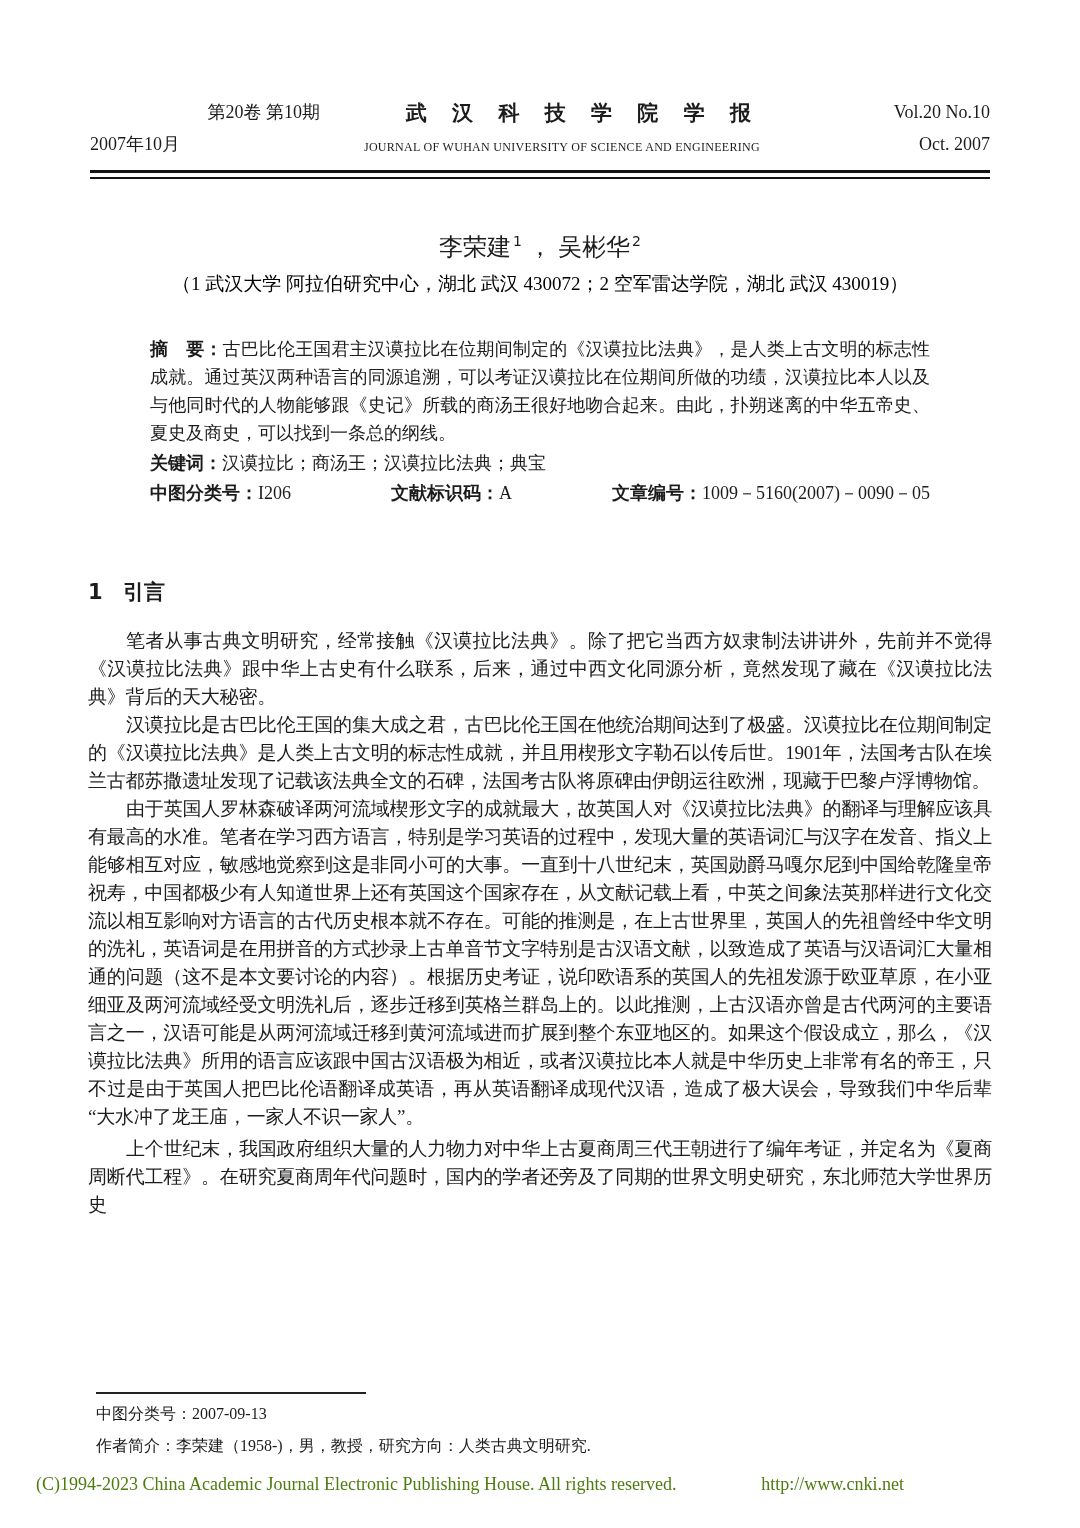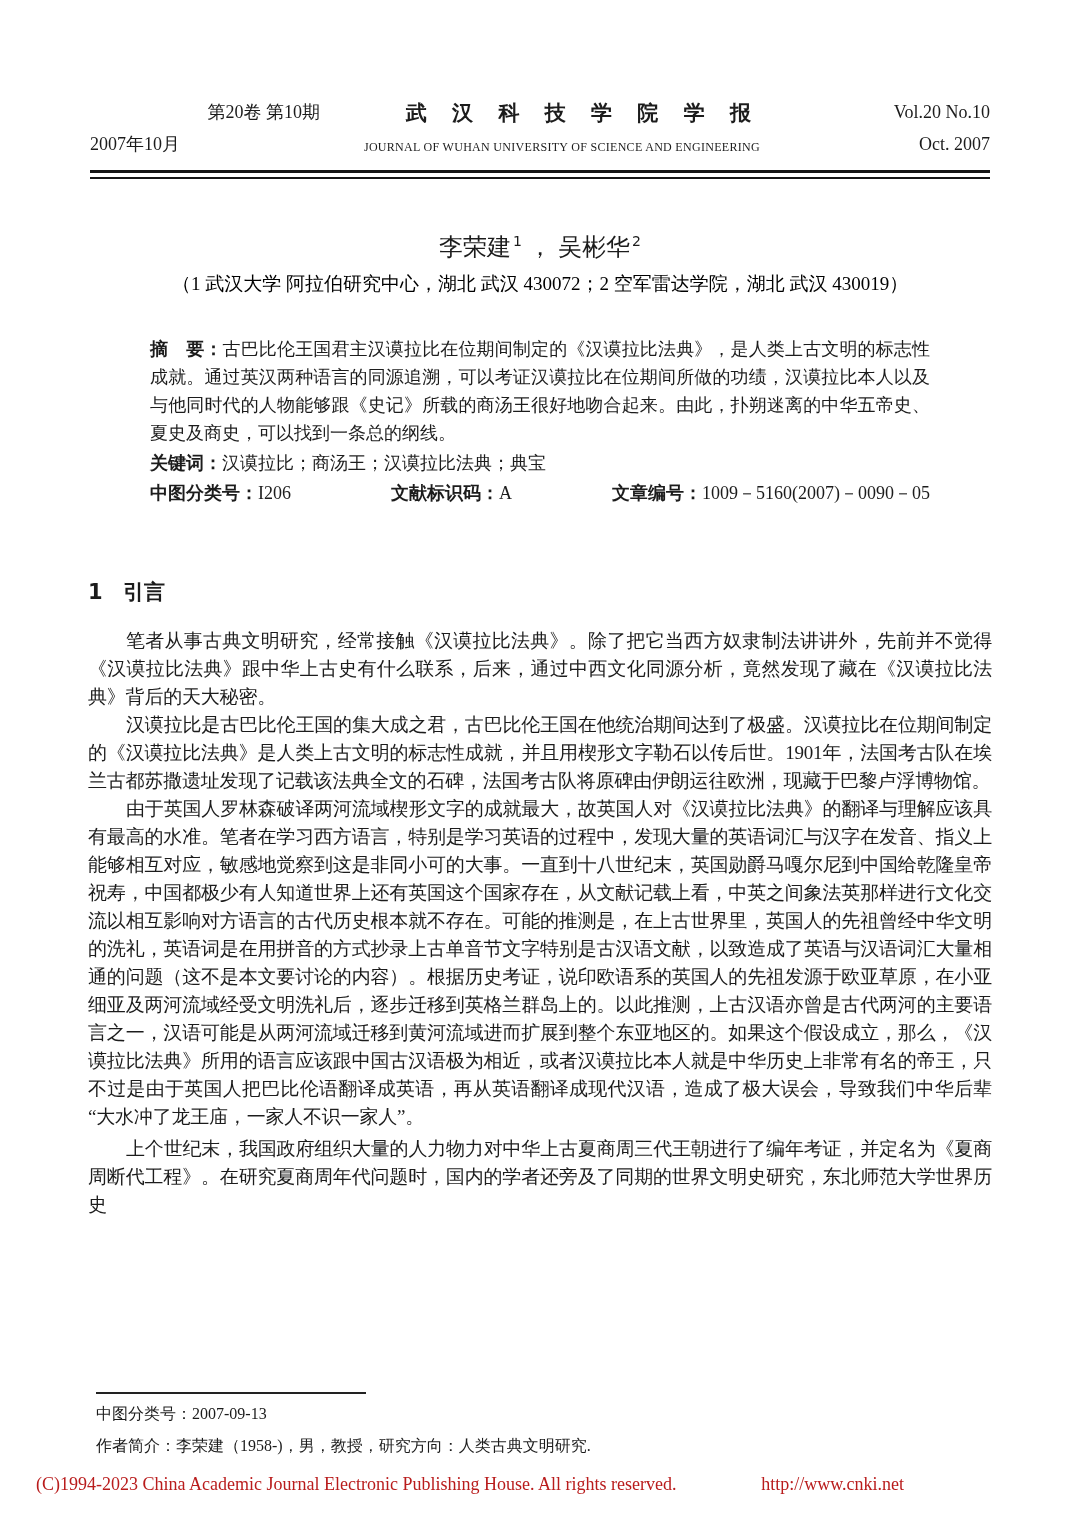--- a/index.html
+++ b/index.html
@@ -86,21 +86,21 @@
 
   
   .footnote { position: absolute; left: 96px; right: 90px; top: 1392px; font-size: 16px; }
   .footnote-rule { width: 270px; height: 0; border-top: 2px solid #222; }
   .footnote-line { margin-top: 8px; line-height: 24px; }
 
   
   .copyright {
     position: absolute; left: 36px; right: 176px; top: 1474px;
     display: flex; justify-content: space-between;
-    color: #b91c1c; font-size: 18px;
+    color: #4d7c0f; font-size: 18px;
     font-family: "Liberation Serif", "DejaVu Serif", serif;
   }
 </style>
 </head>
 <body>
 
 <div class="page">
 
   <div class="content">
     <div class="jheader">

